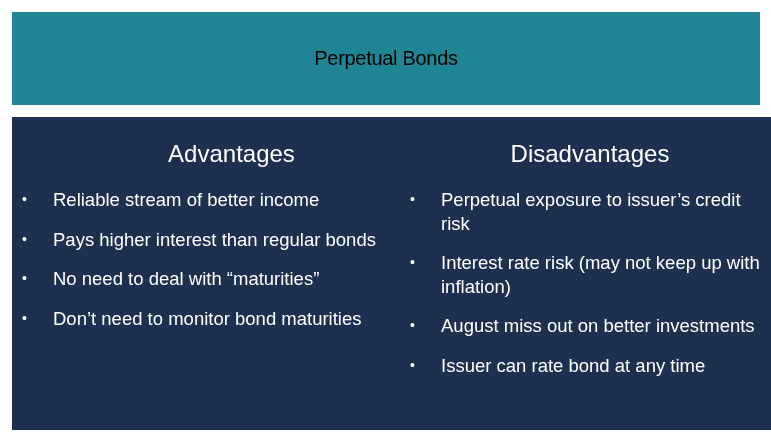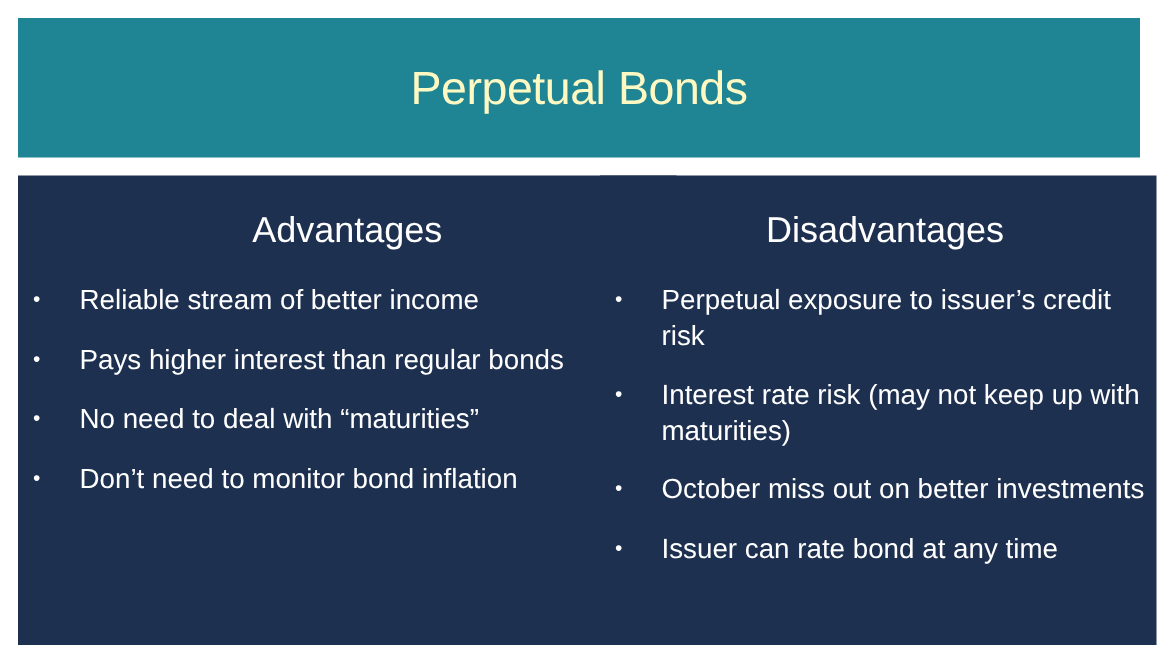--- a/index.html
+++ b/index.html
@@ -4,21 +4,21 @@
 <style>
   html, body { margin: 0; padding: 0; }
   body {
     width: 771px; height: 443px; background: #ffffff; position: relative; overflow: hidden;
     font-family: "Liberation Sans", "DejaVu Sans", sans-serif;
   }
   .header {
     position: absolute; left: 12px; top: 12px; width: 748px; height: 93px;
     background: #1f8494; display: flex; align-items: center; justify-content: center;
   }
-  .header-title { color: #fef9c3; font-size: 31px; letter-spacing: -0.3px; }
+  .header-title { color: #000000; font-size: 20px; letter-spacing: -0.3px; }
   .panel {
     position: absolute; top: 117px; height: 313px; background: #1e3050; color: #ffffff;
     box-sizing: border-box;
   }
   .panel.left { left: 12px; width: 439px; }
   .panel.right { left: 400px; width: 380px; }
   .panel-title {
     text-align: center; font-size: 24px; margin-top: 22px; height: 30px; line-height: 30px;
   }
   ul.items { list-style: none; margin: 19px 0 0 0; padding: 0; }
@@ -36,25 +36,25 @@
 <div class="header">
   <div class="header-title">Perpetual Bonds</div>
 </div>
 
 <div class="panel left">
   <div class="panel-title">Advantages</div>
   <ul class="items">
     <li><span class="bullet">•</span><span>Reliable stream of better income</span></li>
     <li><span class="bullet">•</span><span>Pays higher interest than regular bonds</span></li>
     <li><span class="bullet">•</span><span>No need to deal with “maturities”</span></li>
-    <li><span class="bullet">•</span><span>Don’t need to monitor bond inflation</span></li>
+    <li><span class="bullet">•</span><span>Don’t need to monitor bond maturities</span></li>
   </ul>
 </div>
 
 <div class="panel right">
   <div class="panel-title">Disadvantages</div>
   <ul class="items">
     <li><span class="bullet">•</span><span>Perpetual exposure to issuer’s credit risk</span></li>
-    <li><span class="bullet">•</span><span>Interest rate risk (may not keep up with maturities)</span></li>
-    <li><span class="bullet">•</span><span>October miss out on better investments</span></li>
+    <li><span class="bullet">•</span><span>Interest rate risk (may not keep up with inflation)</span></li>
+    <li><span class="bullet">•</span><span>August miss out on better investments</span></li>
     <li><span class="bullet">•</span><span>Issuer can rate bond at any time</span></li>
   </ul>
 </div>
 
 </body></html>

